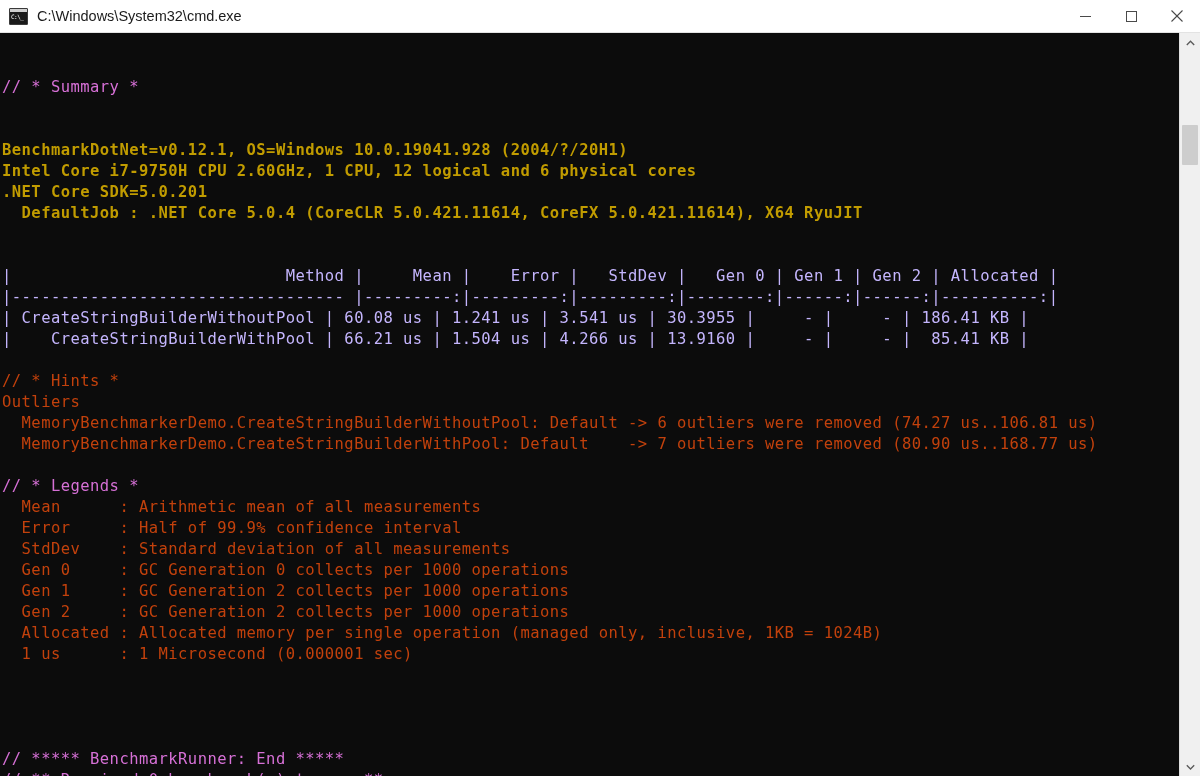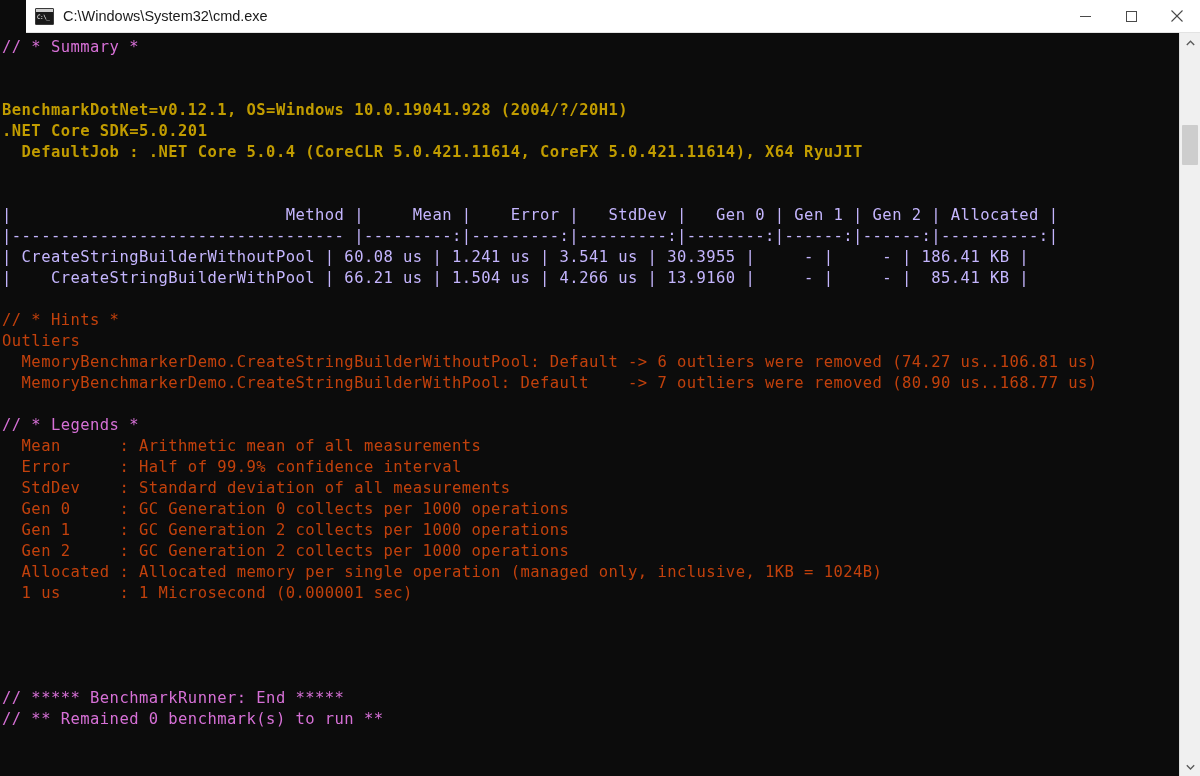--- a/index.html
+++ b/index.html
@@ -26,21 +26,20 @@
 
   
   .titlebar {
     height: 32px;
     min-height: 32px;
     background: #ffffff;
     display: flex;
     align-items: center;
     border-bottom: 1px solid #e3e3e3;
     user-select: none;
-    margin-left: 26px;
   }
   .title-left {
     display: flex;
     align-items: center;
     padding-left: 9px;
     flex: 1 1 auto;
     overflow: hidden;
   }
   .app-icon {
     width: 17px;
@@ -98,20 +97,21 @@
     display: flex;
     position: relative;
     overflow: hidden;
     background: #0c0c0c;
   }
   .console {
     flex: 1 1 auto;
     padding: 4px 0 0 2px;
     overflow: hidden;
     background: #0c0c0c;
+    margin-top: 40px;
   }
   .line {
     font-family: "DejaVu Sans Mono", monospace;
     font-size: 15.5px;
     line-height: 21px;
     height: 21px;
     white-space: pre;
     letter-spacing: 0.45px;
     color: #cccccc;
   }
@@ -183,20 +183,21 @@
       </div>
     </div>
   </div>
 
   <div class="console-area">
     <div class="console" id="console">
         <div class="line c-magenta">// * Summary *</div>
         <div class="line c-white">&nbsp;</div>
         <div class="line c-white">&nbsp;</div>
         <div class="line c-yellow">BenchmarkDotNet=v0.12.1, OS=Windows 10.0.19041.928 (2004/?/20H1)</div>
+        <div class="line c-yellow">Intel Core i7-9750H CPU 2.60GHz, 1 CPU, 12 logical and 6 physical cores</div>
         <div class="line c-yellow">.NET Core SDK=5.0.201</div>
         <div class="line c-yellow">  DefaultJob : .NET Core 5.0.4 (CoreCLR 5.0.421.11614, CoreFX 5.0.421.11614), X64 RyuJIT</div>
         <div class="line c-white">&nbsp;</div>
         <div class="line c-white">&nbsp;</div>
         <div class="line c-cyan">|                            Method |     Mean |    Error |   StdDev |   Gen 0 | Gen 1 | Gen 2 | Allocated |</div>
         <div class="line c-cyan">|---------------------------------- |---------:|---------:|---------:|--------:|------:|------:|----------:|</div>
         <div class="line c-cyan">| CreateStringBuilderWithoutPool | 60.08 us | 1.241 us | 3.541 us | 30.3955 |     - |     - | 186.41 KB |</div>
         <div class="line c-cyan">|    CreateStringBuilderWithPool | 66.21 us | 1.504 us | 4.266 us | 13.9160 |     - |     - |  85.41 KB |</div>
         <div class="line c-white">&nbsp;</div>
         <div class="line c-blue">// * Hints *</div>

